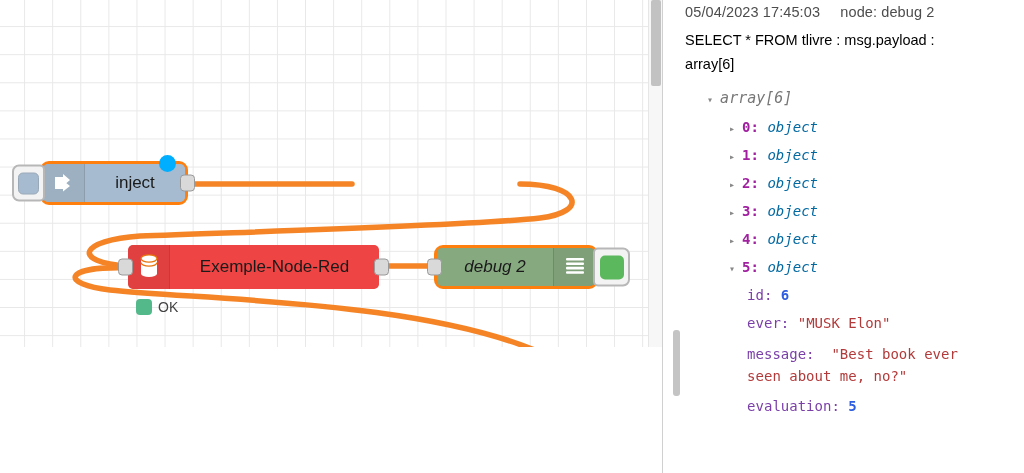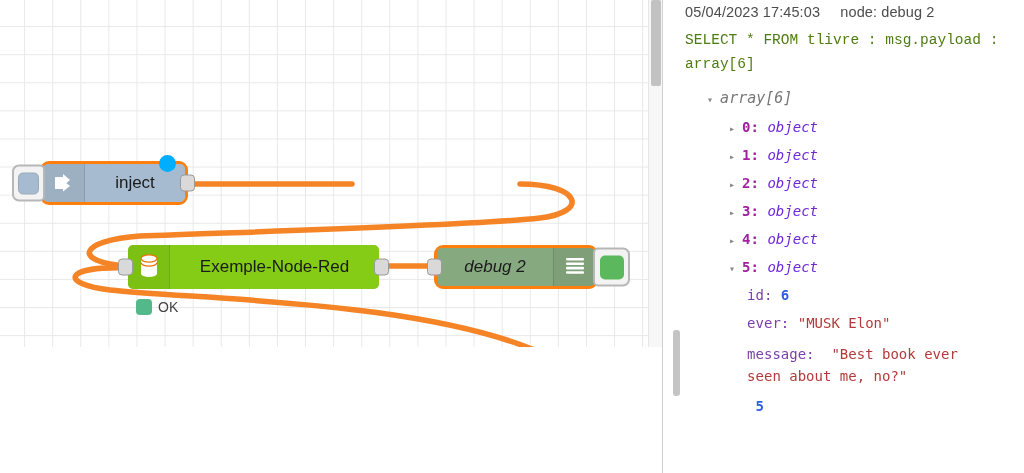--- a/index.html
+++ b/index.html
@@ -161,38 +161,37 @@
     position: absolute; left: 22px; right: 6px; top: 0;
     padding-top: 4px;
   }
   .msg-head {
     font-size: 14.5px; color: #4d4d4d;
     letter-spacing: 0.1px;
     margin-bottom: 8px;
   }
   .msg-head .sep { display: inline-block; width: 12px; }
   .msg-topic {
-    font-size: 14.5px; color: #4d7c0f;
+    font-size: 14.5px; color: #000000;
     line-height: 1.68;
     margin-bottom: 6px;
-    font-family: Liberation Mono, monospace;
   }
   .mono {
     font-family: "DejaVu Sans Mono", monospace;
     font-size: 14px;
   }
   .row { display: flex; align-items: baseline; line-height: 2.0; }
   .caret {
     display: inline-block; width: 13px;
     color: #888; font-size: 10px; flex: 0 0 13px;
     text-align: left;
   }
   .k-root { color: #777; font-style: italic; font-size: 15px; }
   .k-idx  { color: #a020a0; font-weight: bold; }
-  .v-type { color: #6d28d9; font-style: italic; }
+  .v-type { color: #0369a1; font-style: italic; }
   .k-prop { color: #7b3fa8; }
   .v-num  { color: #2f5fe0; font-weight: bold; }
   .v-str  { color: #b33a3a; }
   .indent-1 { padding-left: 22px; }
   .indent-2 { padding-left: 44px; }
   .indent-3 { padding-left: 62px; align-items: center; }
 </style>
 </head>
 <body>
 
@@ -230,21 +229,21 @@
       </div>
       <div class="inject-btn">
           <div class="inner"></div>
         </div>
       <div class="port out"></div>
       <div class="dirty-dot"></div>
     </div>
 
 
     <div class="node" style="left:128px; top:245px; width:251px; background:#e8760d; border-radius:7px;">
-      <div class="body" style="background:#84cc16;">
+      <div class="body" style="background:#ef4444;">
         <div class="iconbox">
           <svg width="22" height="28" viewBox="0 0 22 28">
             <ellipse cx="11" cy="5.5" rx="8" ry="3.6" fill="#ffffff"></ellipse>
             <path d="M3 5.5 v15 a8 3.6 0 0 0 16 0 v-15" fill="#ffffff"></path>
             <ellipse cx="11" cy="5.5" rx="8" ry="3.6" fill="none" stroke="#e8760d" stroke-width="1.4"></ellipse>
             <path d="M3 9.5 a8 3.6 0 0 0 16 0" fill="none" stroke="#e8760d" stroke-width="1.4"></path>
           </svg>
         </div>
         <div class="label">Exemple-Node-Red</div>
       </div>
@@ -377,20 +376,21 @@
         <span class="k-prop">ever:</span>
         <span>&nbsp;</span>
           <span class="v-str">"MUSK Elon"</span>
       </div>
       <div class="mono" style="padding-left:62px; line-height:1.62; margin-top:6px;">
         <span class="k-prop">message:</span>
         <span>&nbsp;</span><span class="v-str">"Best book ever</span>
         <span class="v-str" style="display:block;">seen about me, no?"</span>
       </div>
       <div class="row mono indent-3" style="margin-top:4px;">
+        <span class="k-prop">evaluation:</span>
         <span>&nbsp;</span>
           <span class="v-num">5</span>
       </div>
 
     </div>
   </div>
 
 </div>
 
 </body></html>

